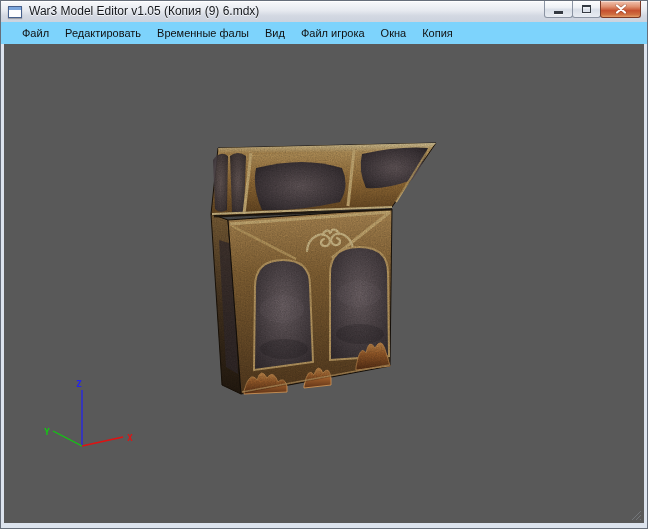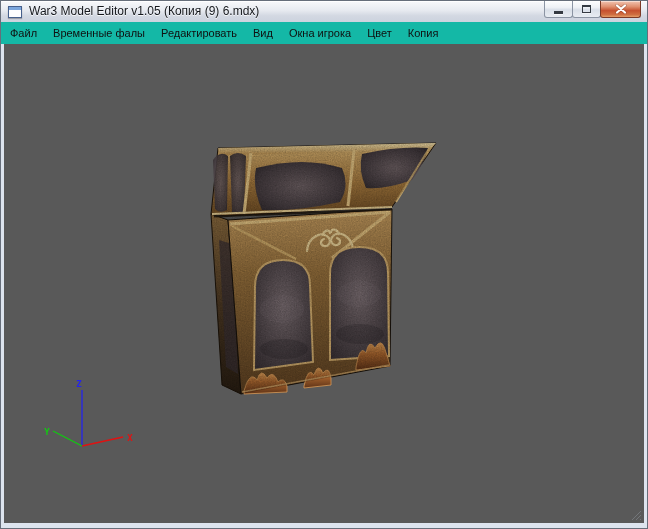--- a/index.html
+++ b/index.html
@@ -48,23 +48,23 @@
   .wbtn.close{
     width:41px;border-color:#7c3a26;
     background:linear-gradient(180deg,#f2c4b2 0%,#e09070 35%,#c6512f 60%,#cf6e41 85%,#e59d67 100%);
     box-shadow:inset 0 1px 0 rgba(255,255,255,.45);
   }
   .glyph-min{width:9px;height:3px;background:#343a42;margin-top:7px;box-shadow:0 1px 0 rgba(255,255,255,.7);}
   .glyph-max{width:9px;height:8px;border:1px solid #343a42;border-top-width:2px;box-shadow:0 1px 0 rgba(255,255,255,.5);}
   
   .menubar{
     height:22px;flex:0 0 22px;
-    background:#14b8a6;
+    background:#7dd3fc;
     display:flex;align-items:center;
-    padding-left:1px;
+    padding-left:13px;
     font-size:11px;color:#101010;
   }
   .menu-item{padding:4px 8px;white-space:nowrap;cursor:default;}
   
   .viewport{
     flex:1;margin:0 3px 5px 3px;
     background:#595959;
     position:relative;
     box-shadow:inset 1px 1px 0 rgba(0,0,0,.32);
   }
@@ -89,25 +89,25 @@
         <svg width="12" height="10">
           <path d="M2,1.5 L10,8.5 M10,1.5 L2,8.5" stroke="#5d1d0d" stroke-width="3.4" stroke-linecap="round" opacity=".35"></path>
           <path d="M2,1.5 L10,8.5 M10,1.5 L2,8.5" stroke="#ffffff" stroke-width="2.2" stroke-linecap="round"></path>
         </svg>
       </div>
     </div>
   </div>
 
   <div class="menubar">
     <span class="menu-item">Файл</span>
+    <span class="menu-item">Редактировать</span>
     <span class="menu-item">Временные фалы</span>
-    <span class="menu-item">Редактировать</span>
     <span class="menu-item">Вид</span>
-    <span class="menu-item">Окна игрока</span>
-    <span class="menu-item">Цвет</span>
+    <span class="menu-item">Файл игрока</span>
+    <span class="menu-item">Окна</span>
     <span class="menu-item">Копия</span>
   </div>
 
   <div class="viewport">
     <svg viewBox="0 0 640 479" width="100%" height="100%" preserveAspectRatio="none">
       <defs>
         <linearGradient id="goldTop" x1="0" y1="0" x2="0" y2="1">
           <stop offset="0" stop-color="#f2e0ac"></stop>
             <stop offset="1" stop-color="#bb8f4e"></stop>
         </linearGradient>

